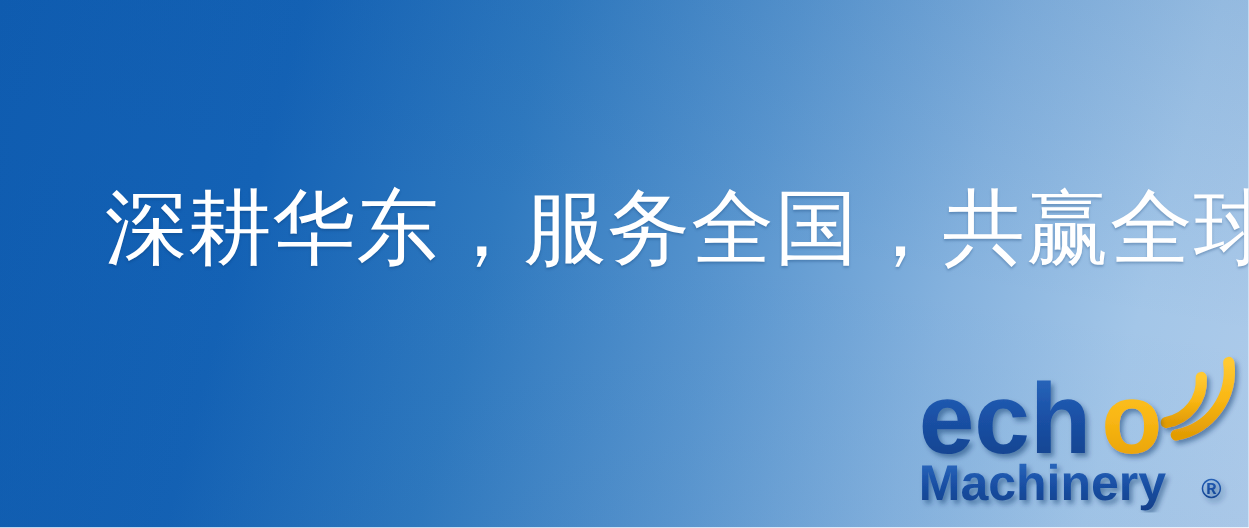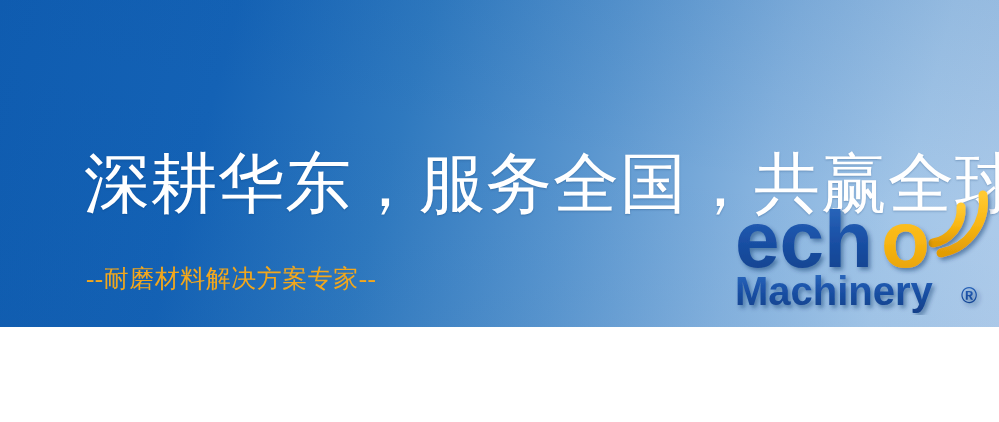--- a/index.html
+++ b/index.html
@@ -4,21 +4,21 @@
 <style>
   html, body {
     margin: 0;
     padding: 0;
     background: #ffffff;
   }
 
   #banner {
     position: relative;
     width: 999px;
-    height: 327px;
+    height: 422px;
     overflow: hidden;
     
     background:
       linear-gradient(105deg,
         #0f5cb0 0%,
         #1462b5 22%,
         #2f79bf 40%,
         #5a96cf 58%,
         #85b2de 74%,
         #a3c6e8 88%,
@@ -73,21 +73,20 @@
   }
   .logo svg { display: block; width: 100%; height: 100%; }
 </style>
 </head>
 <body>
 
 <div id="banner">
 
   <div class="headline">深耕华东，服务全国，共赢全球</div>
 
-  <div class="subtitle">--耐磨材料解决方案专家--</div>
 
   <div class="logo">
     <svg viewBox="0 0 262 130" xmlns="http://www.w3.org/2000/svg" aria-hidden="true">
       <defs>
         <filter id="dshadow" x="-25%" y="-25%" width="160%" height="170%">
           <feDropShadow dx="2.5" dy="3" stdDeviation="2.2" flood-color="#0b2f63" flood-opacity="0.45"></feDropShadow>
         </filter>
         <linearGradient id="blueGrad" x1="0" y1="0" x2="0" y2="1">
           <stop offset="0%" stop-color="#2f6ec2"></stop>
           <stop offset="45%" stop-color="#1b52a8"></stop>

